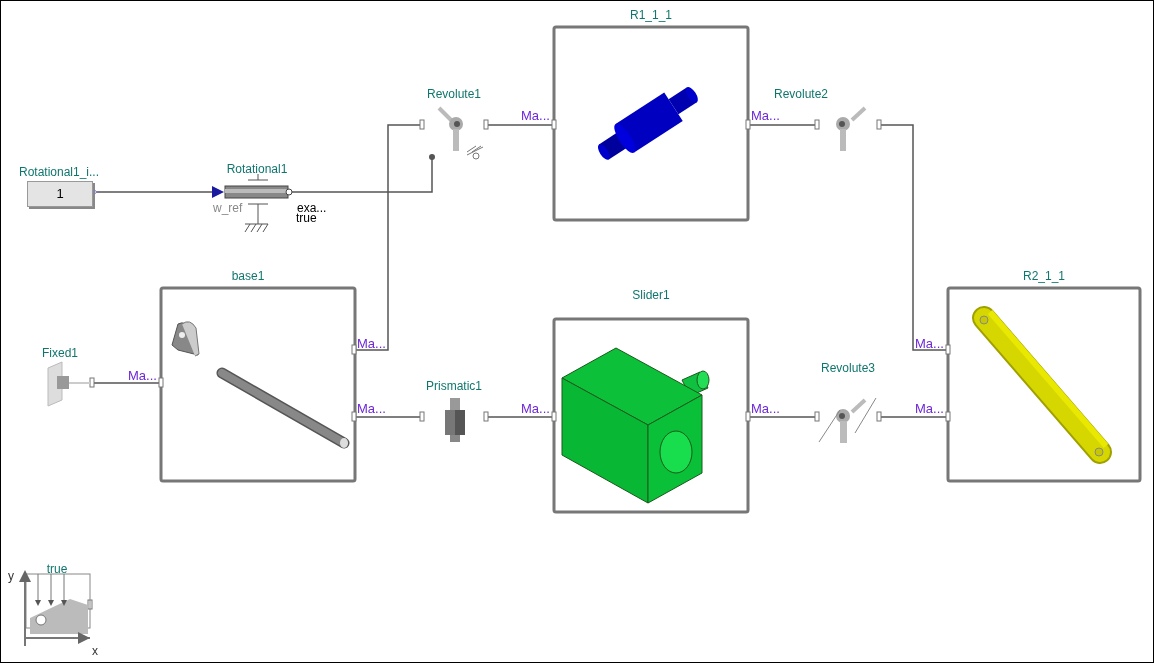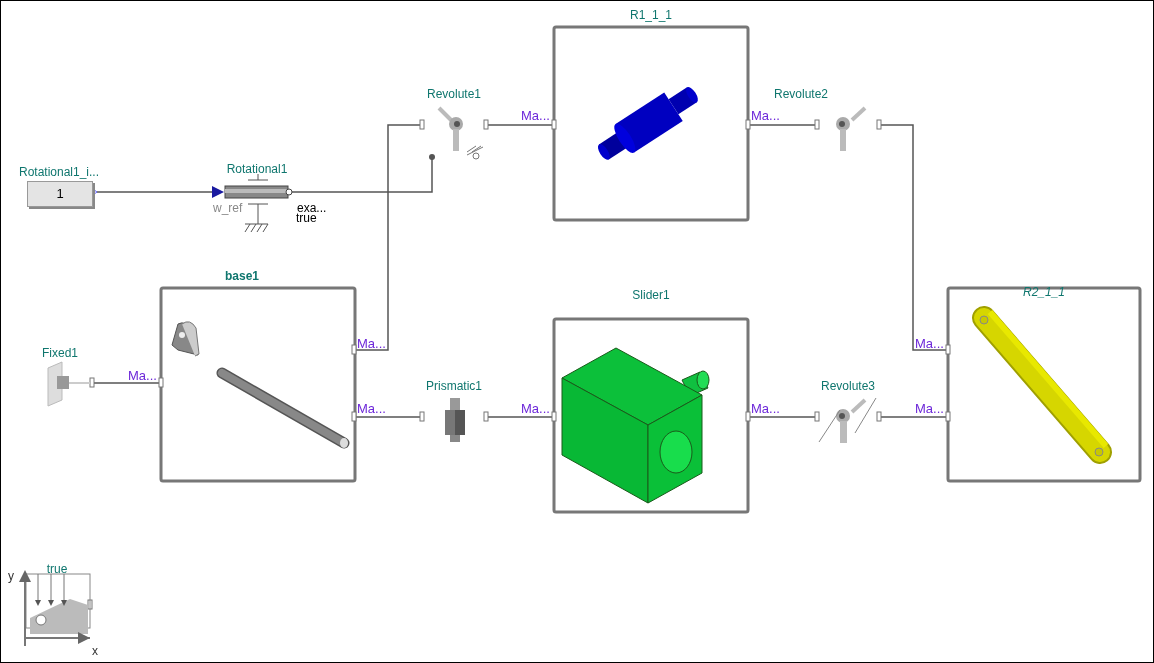--- a/index.html
+++ b/index.html
@@ -184,27 +184,27 @@
 
 <div class="lbl" style="left:59px;top:165px;">Rotational1_i...</div>
 <div class="const"><span>1</span></div>
 <div class="lbl" style="left:257px;top:162px;">Rotational1</div>
 <div class="small gray" style="left:213px;top:201px;">w_ref</div>
 <div class="small" style="left:269px;top:201px;padding-left:28px;">exa...</div>
 <div class="small" style="left:274px;top:211px;margin-left:22px;">true</div>
 
 <div class="lbl" style="left:454px;top:87px;">Revolute1</div>
 <div class="lbl" style="left:801px;top:87px;">Revolute2</div>
-<div class="lbl" style="left:848px;top:379px;">Revolute3</div>
+<div class="lbl" style="left:848px;top:361px;">Revolute3</div>
 <div class="lbl" style="left:454px;top:379px;">Prismatic1</div>
 <div class="lbl" style="left:60px;top:346px;">Fixed1</div>
-<div class="lbl" style="left:242px;top:269px;font-weight:bold;">base1</div>
+<div class="lbl" style="left:248px;top:269px;">base1</div>
 <div class="lbl" style="left:651px;top:8px;">R1_1_1</div>
 <div class="lbl" style="left:651px;top:288px;">Slider1</div>
-<div class="lbl" style="left:1044px;top:285px;font-style:italic;">R2_1_1</div>
+<div class="lbl" style="left:1044px;top:269px;">R2_1_1</div>
 <div class="lbl" style="left:57px;top:562px;">true</div>
 <div class="small" style="left:8px;top:569px;font-size:12px;color:#333;">y</div>
 <div class="small" style="left:92px;top:644px;font-size:12px;color:#333;">x</div>
 
 <div class="port" style="left:128px;top:368px;">Ma...</div>
 <div class="port" style="left:357px;top:336px;">Ma...</div>
 <div class="port" style="left:357px;top:401px;">Ma...</div>
 <div class="port" style="left:521px;top:108px;">Ma...</div>
 <div class="port" style="left:751px;top:108px;">Ma...</div>
 <div class="port" style="left:521px;top:401px;">Ma...</div>

